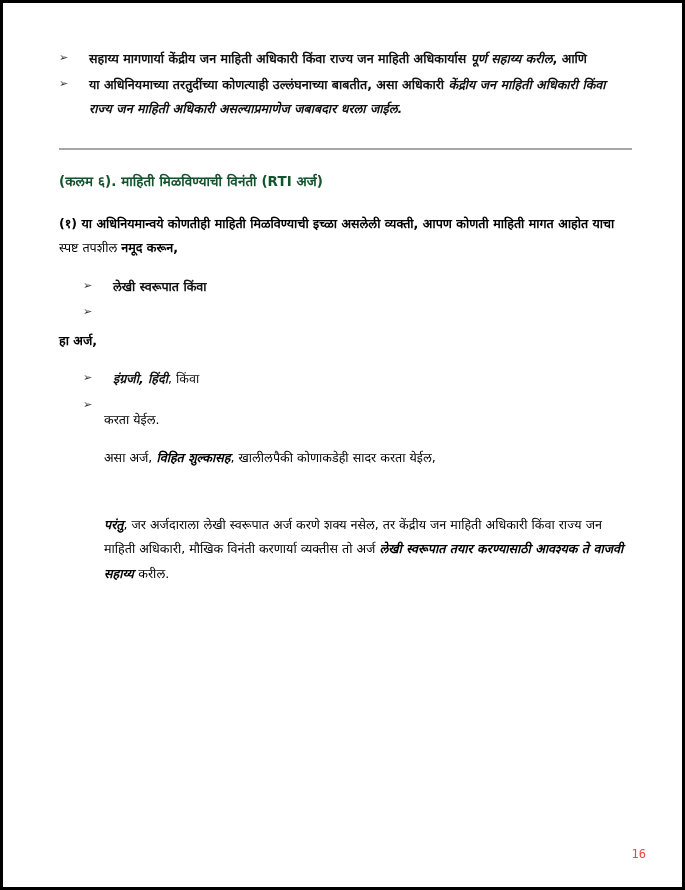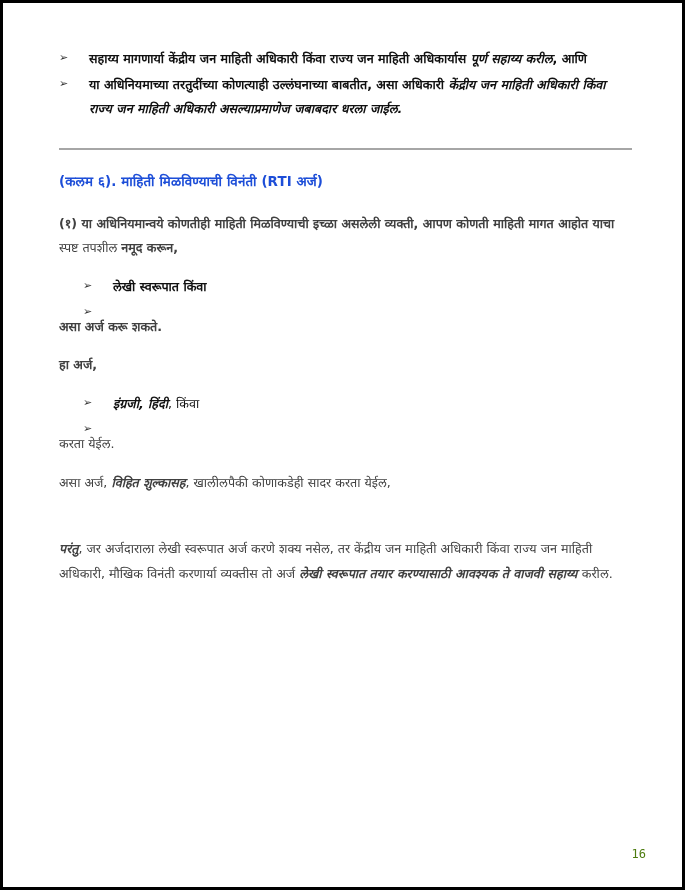--- a/index.html
+++ b/index.html
@@ -65,58 +65,58 @@
     color: #333333;
     line-height: 1.92;
   }
   ul.bullets.light > li { font-weight: 400; }
 
   
   p.para {
     margin: 0;
     font-size: 12.6px;
     line-height: 1.95;
-    color: #404040;
+    color: #000000;
     font-family: "DejaVu Sans", "Liberation Sans", sans-serif;
     text-align: left;
   }
   p.para.bold { font-weight: 700; }
-  p.para.normal { font-weight: 400; }
+  p.para.normal { font-weight: 400; margin-left: 45px; }
   b.b { font-weight: 700; font-style: italic; }
   .gap-s  { height: 14px; }
   .gap-m  { height: 20px; }
 
   
   .divider {
     height: 0;
     border: 0;
     border-top: 2px solid #a6a6a6;
     margin: 26px 0 22px 0;
     width: 100%;
   }
 
   
   h2.section-heading {
     margin: 0;
     font-family: "DejaVu Sans", "Liberation Sans", sans-serif;
     font-weight: 700;
     font-size: 13.4px;
     line-height: 1.5;
-    color: #1d4ed8;
+    color: #14532d;
     letter-spacing: 0.1px;
   }
 
   
   .page-number {
     position: absolute;
     right: 36px;
     bottom: 26px;
     font-family: "DejaVu Sans Mono", "Liberation Mono", monospace;
     font-size: 12px;
-    color: #4d7c0f;
+    color: #ef4444;
   }
 </style>
 </head>
 <body>
 
 <div class="page">
   <div class="page-inner">
     <div class="content">
 
       <ul class="bullets">
@@ -145,21 +145,20 @@
           <span class="arrow">➢</span>
           <span>लेखी स्वरूपात किंवा</span>
         </li>
         <li>
           <span class="arrow">➢</span>
         </li>
       </ul>
 
       <div class="gap-s"></div>
 
-      <p class="para bold">असा अर्ज करू शकते.</p>
 
       <div class="gap-s"></div>
 
       <p class="para bold">हा अर्ज,</p>
 
       <div class="gap-s"></div>
 
       <ul class="bullets indent-1 light">
         <li>
           <span class="arrow">➢</span>

